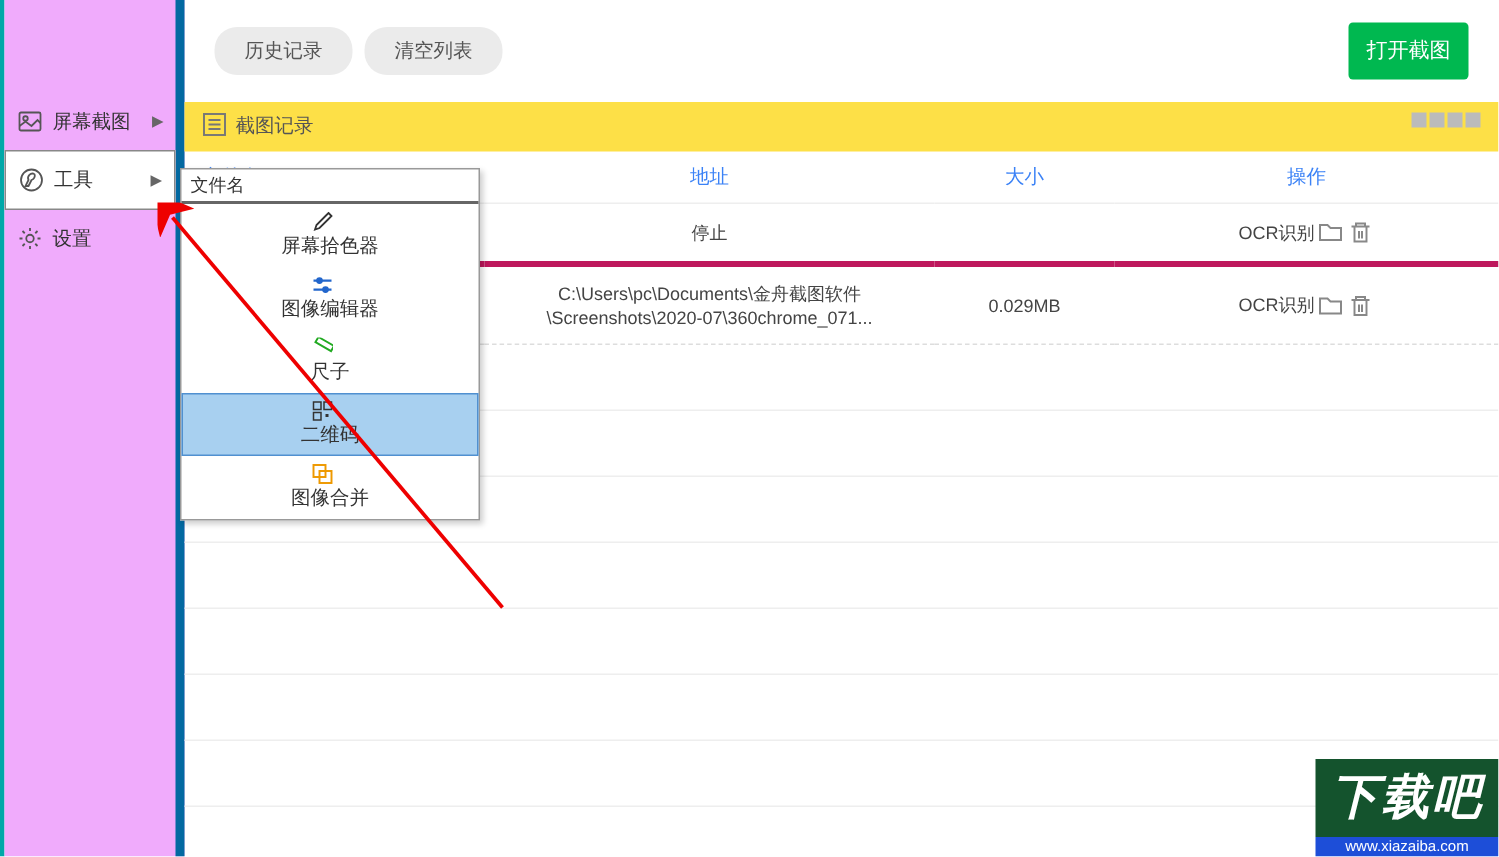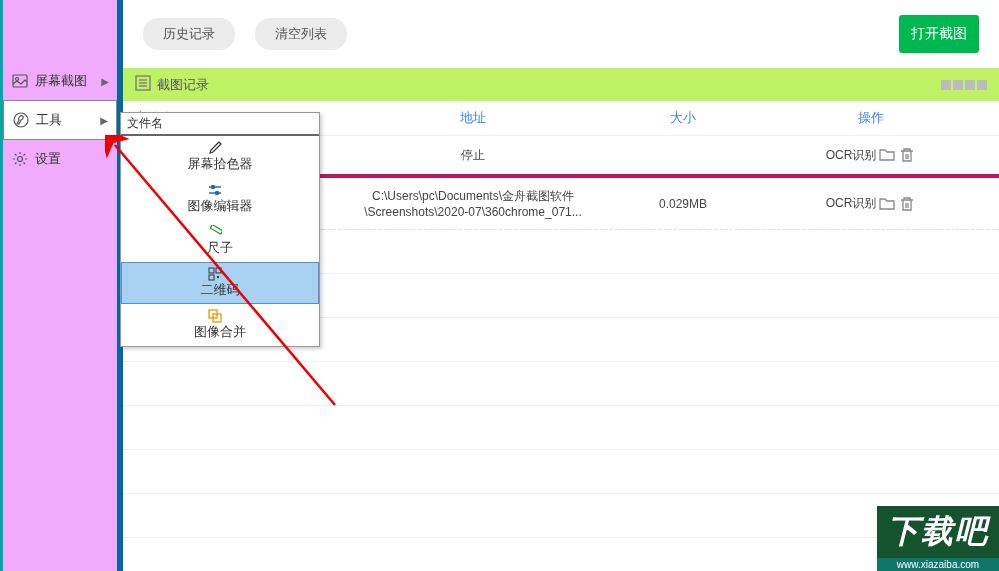--- a/index.html
+++ b/index.html
@@ -8,25 +8,25 @@
     .app { display: flex; height: 571px; border-left: 3px solid #00a8a8; }
     
     .sidebar { width: 120px; background: #f0abfc; padding-top: 62px; border-right: 6px solid #0369a1; }
     .sidebar-item { display: flex; align-items: center; padding: 10px 8px; font-size: 13px; color: #333; cursor: pointer; position: relative; }
     .sidebar-item.active { border: 1px solid #888; background: #fff; }
     .sidebar-item .icon { width: 18px; height: 18px; margin-right: 6px; display: flex; align-items: center; justify-content: center; }
     .sidebar-item .arrow { margin-left: auto; font-size: 10px; color: #666; }
     
     .main { flex: 1; display: flex; flex-direction: column; }
     
-    .toolbar { display: flex; align-items: center; padding: 15px 20px; gap: 20px; }
+    .toolbar { display: flex; align-items: center; padding: 15px 20px; gap: 8px; }
     .btn-pill { background: #ebebeb; border: none; border-radius: 15px; padding: 7px 20px; font-size: 13px; color: #555; cursor: pointer; }
     .btn-primary { background: #00b850; color: #fff; border: none; border-radius: 3px; padding: 10px 12px; font-size: 14px; cursor: pointer; margin-left: auto; }
     
-    .section-header { display: flex; align-items: center; background: #bef264; padding: 7px 12px; font-size: 13px; color: #555; }
+    .section-header { display: flex; align-items: flex-start; background: #fde047; padding: 7px 12px; font-size: 13px; color: #555; }
     .section-header .icon { margin-right: 6px; }
     .view-toggle { margin-left: auto; display: flex; gap: 2px; }
     .view-toggle .sq { width: 10px; height: 10px; background: #bbb; }
     
     .table { width: 100%; border-collapse: collapse; }
     .table th { font-weight: normal; font-size: 13px; color: #3b82f6; padding: 8px; text-align: center; border-bottom: 1px solid #eee; }
     .table th:first-child { text-align: left; padding-left: 12px; }
     .table td { font-size: 12px; color: #444; padding: 10px 8px; text-align: center; border-bottom: 1px dashed #ddd; }
     .table tr:first-child td { border-bottom: 4px solid #be185d; }
     .actions { display: flex; align-items: center; justify-content: center; gap: 2px; }
@@ -39,21 +39,21 @@
     .submenu { position: absolute; left: 120px; top: 112px; width: 200px; background: #fff; border: 1px solid #999; box-shadow: 2px 2px 4px rgba(0,0,0,0.2); z-index: 10; }
     .submenu-title { padding: 2px 6px; font-size: 12px; color: #333; border-bottom: 2px solid #666; }
     .submenu-item { display: flex; align-items: center; padding: 5px 8px; font-size: 13px; color: #333; cursor: pointer; flex-direction: column; }
     .submenu-item.highlighted { background: #a8d0f0; border: 1px solid #5090d0; padding: 4px 7px; }
     .submenu-item .icon { width: 18px; margin-right: 10px; display: flex; align-items: center; justify-content: center; }
     
     .arrow-annotation { position: absolute; left: 105px; top: 135px; z-index: 20; pointer-events: none; }
     
     .watermark { position: absolute; right: 0; bottom: 0; z-index: 30; }
     .watermark-main { background: #14532d; color: #fff; font-size: 32px; font-weight: bold; padding: 4px 10px; font-style: italic; letter-spacing: 2px; }
-    .watermark-sub { background: #0f766e; color: #fff; font-size: 10px; text-align: center; padding: 1px; }
+    .watermark-sub { background: #1d4ed8; color: #fff; font-size: 10px; text-align: center; padding: 1px; }
   </style>
 </head>
 <body>
 
 <div class="app">
   <div class="sidebar">
     <div class="sidebar-item">
       <span class="icon">
         <svg width="16" height="16" viewBox="0 0 16 16" fill="none" stroke="#555" stroke-width="1.2">
             <rect x="1" y="2" width="14" height="12" rx="1"></rect>

